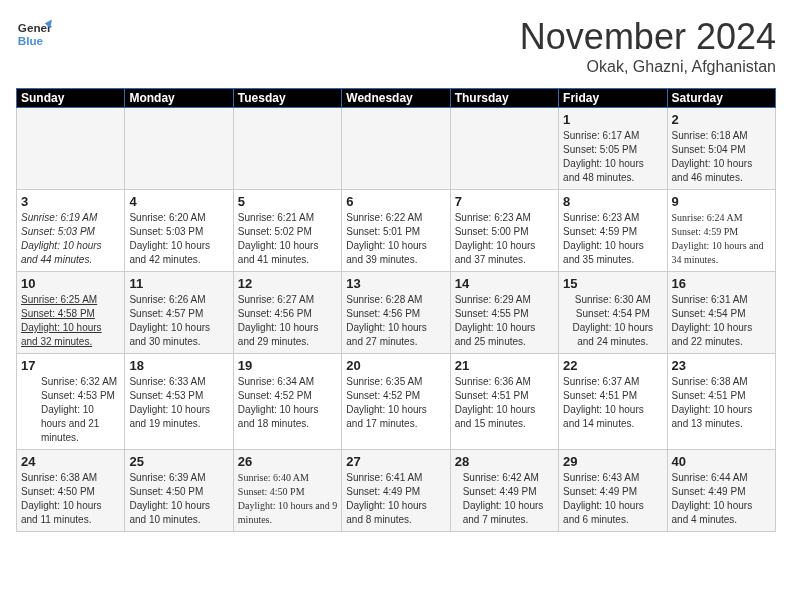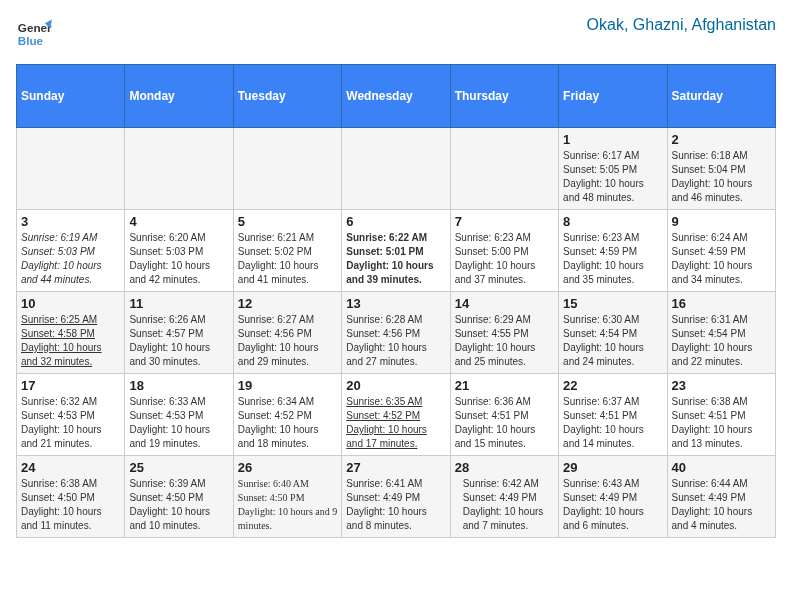--- a/index.html
+++ b/index.html
@@ -26,31 +26,31 @@
       height: 36px;
     }
     .title-block { text-align: right; }
     .month-title {
       font-size: 36px;
       font-weight: 300;
       color: #333;
     }
     .location-title {
       font-size: 16px;
-      color: #0369a1;
+      color: #404040;
     }
     table {
       width: 100%;
       border-collapse: collapse;
       font-size: 11px;
     }
     thead th {
-      background: #3b82f6;
+      background: #000000;
       color: #fff;
-      padding: 24px 4px;
+      padding: 2px 4px;
       text-align: left;
       font-weight: bold;
       font-size: 12px;
       border: 1px solid #2d6aaa;
     }
     tbody td {
       border: 1px solid #ccc;
       vertical-align: top;
       padding: 4px;
       width: 108px;
@@ -79,20 +79,21 @@
 
 <div class="header">
   <div class="logo">
     <svg class="logo-icon" viewBox="0 0 40 40">
       <text x="2" y="18" font-size="13" font-weight="bold" fill="#333">General</text>
       <text x="2" y="32" font-size="13" font-weight="bold" fill="#4a90d9">Blue</text>
       <polygon points="32,8 40,4 38,14" fill="#4a90d9"></polygon>
     </svg>
   </div>
   <div class="title-block">
+    <div class="month-title">November 2024</div>
     <div class="location-title">Okak, Ghazni, Afghanistan</div>
   </div>
 </div>
 
 <table>
   <thead>
     <tr id="header-row">
         <th>Sunday</th>
         <th>Monday</th>
         <th>Tuesday</th>
@@ -136,39 +137,39 @@
 Daylight: 10 hours and 42 minutes.</div>
         </td>
         <td>
           <div class="day-num">5</div>
           <div class="day-info" style="white-space: pre-line;">Sunrise: 6:21 AM
 Sunset: 5:02 PM
 Daylight: 10 hours and 41 minutes.</div>
         </td>
         <td>
           <div class="day-num">6</div>
-          <div class="day-info" style="white-space: pre-line; font-weight: bold;">Sunrise: 6:22 AM
+          <div class="day-info" style="white-space: pre-line;">Sunrise: 6:22 AM
 Sunset: 5:01 PM
 Daylight: 10 hours and 39 minutes.</div>
         </td>
         <td>
           <div class="day-num">7</div>
           <div class="day-info" style="white-space: pre-line;">Sunrise: 6:23 AM
 Sunset: 5:00 PM
 Daylight: 10 hours and 37 minutes.</div>
         </td>
         <td>
           <div class="day-num">8</div>
           <div class="day-info" style="white-space: pre-line;">Sunrise: 6:23 AM
 Sunset: 4:59 PM
 Daylight: 10 hours and 35 minutes.</div>
         </td>
         <td>
           <div class="day-num">9</div>
-          <div class="day-info" style="white-space: pre-line;">Sunrise: 6:24 AM
+          <div class="day-info" style="white-space: pre-line; font-family: Liberation Serif, serif;">Sunrise: 6:24 AM
 Sunset: 4:59 PM
 Daylight: 10 hours and 34 minutes.</div>
         </td>
       </tr>
       <tr>
         <td>
           <div class="day-num">10</div>
           <div class="day-info" style="white-space: pre-line; text-decoration: underline;">Sunrise: 6:25 AM
 Sunset: 4:58 PM
 Daylight: 10 hours and 32 minutes.</div>
@@ -192,53 +193,53 @@
 Daylight: 10 hours and 27 minutes.</div>
         </td>
         <td>
           <div class="day-num">14</div>
           <div class="day-info" style="white-space: pre-line;">Sunrise: 6:29 AM
 Sunset: 4:55 PM
 Daylight: 10 hours and 25 minutes.</div>
         </td>
         <td>
           <div class="day-num">15</div>
-          <div class="day-info" style="white-space: pre-line;">Sunrise: 6:30 AM
+          <div class="day-info" style="white-space: pre-line; text-align: center;">Sunrise: 6:30 AM
 Sunset: 4:54 PM
 Daylight: 10 hours and 24 minutes.</div>
         </td>
         <td>
           <div class="day-num">16</div>
           <div class="day-info" style="white-space: pre-line;">Sunrise: 6:31 AM
 Sunset: 4:54 PM
 Daylight: 10 hours and 22 minutes.</div>
         </td>
       </tr>
       <tr>
         <td>
           <div class="day-num">17</div>
-          <div class="day-info" style="white-space: pre-line;">Sunrise: 6:32 AM
+          <div class="day-info" style="white-space: pre-line; margin-left: 20px;">Sunrise: 6:32 AM
 Sunset: 4:53 PM
 Daylight: 10 hours and 21 minutes.</div>
         </td>
         <td>
           <div class="day-num">18</div>
           <div class="day-info" style="white-space: pre-line;">Sunrise: 6:33 AM
 Sunset: 4:53 PM
 Daylight: 10 hours and 19 minutes.</div>
         </td>
         <td>
           <div class="day-num">19</div>
           <div class="day-info" style="white-space: pre-line;">Sunrise: 6:34 AM
 Sunset: 4:52 PM
 Daylight: 10 hours and 18 minutes.</div>
         </td>
         <td>
           <div class="day-num">20</div>
-          <div class="day-info" style="white-space: pre-line; text-decoration: underline;">Sunrise: 6:35 AM
+          <div class="day-info" style="white-space: pre-line;">Sunrise: 6:35 AM
 Sunset: 4:52 PM
 Daylight: 10 hours and 17 minutes.</div>
         </td>
         <td>
           <div class="day-num">21</div>
           <div class="day-info" style="white-space: pre-line;">Sunrise: 6:36 AM
 Sunset: 4:51 PM
 Daylight: 10 hours and 15 minutes.</div>
         </td>
         <td>

